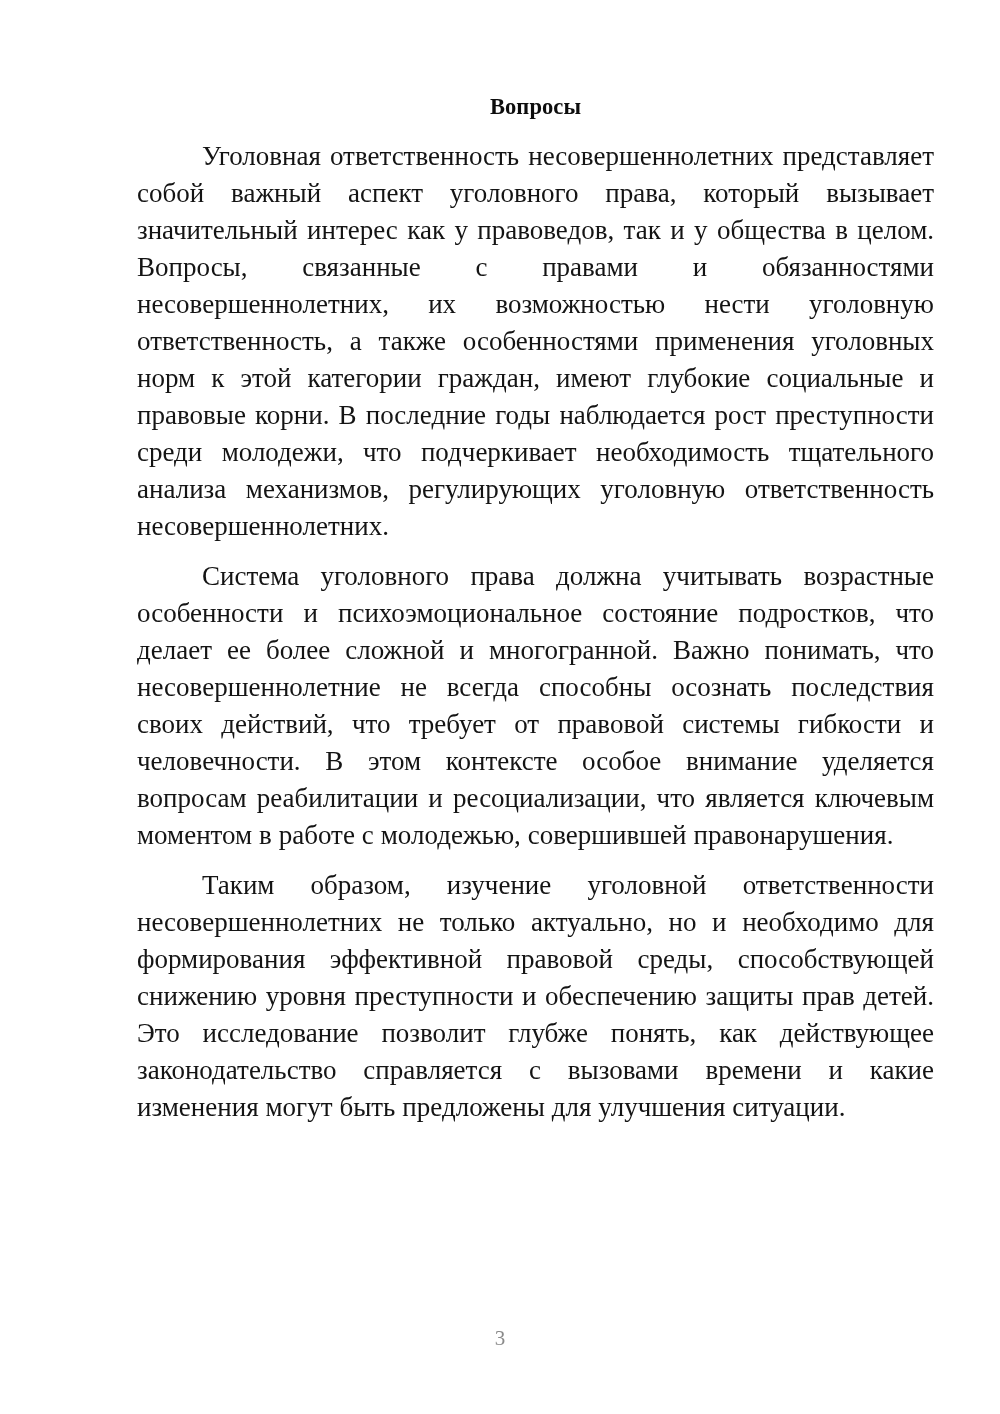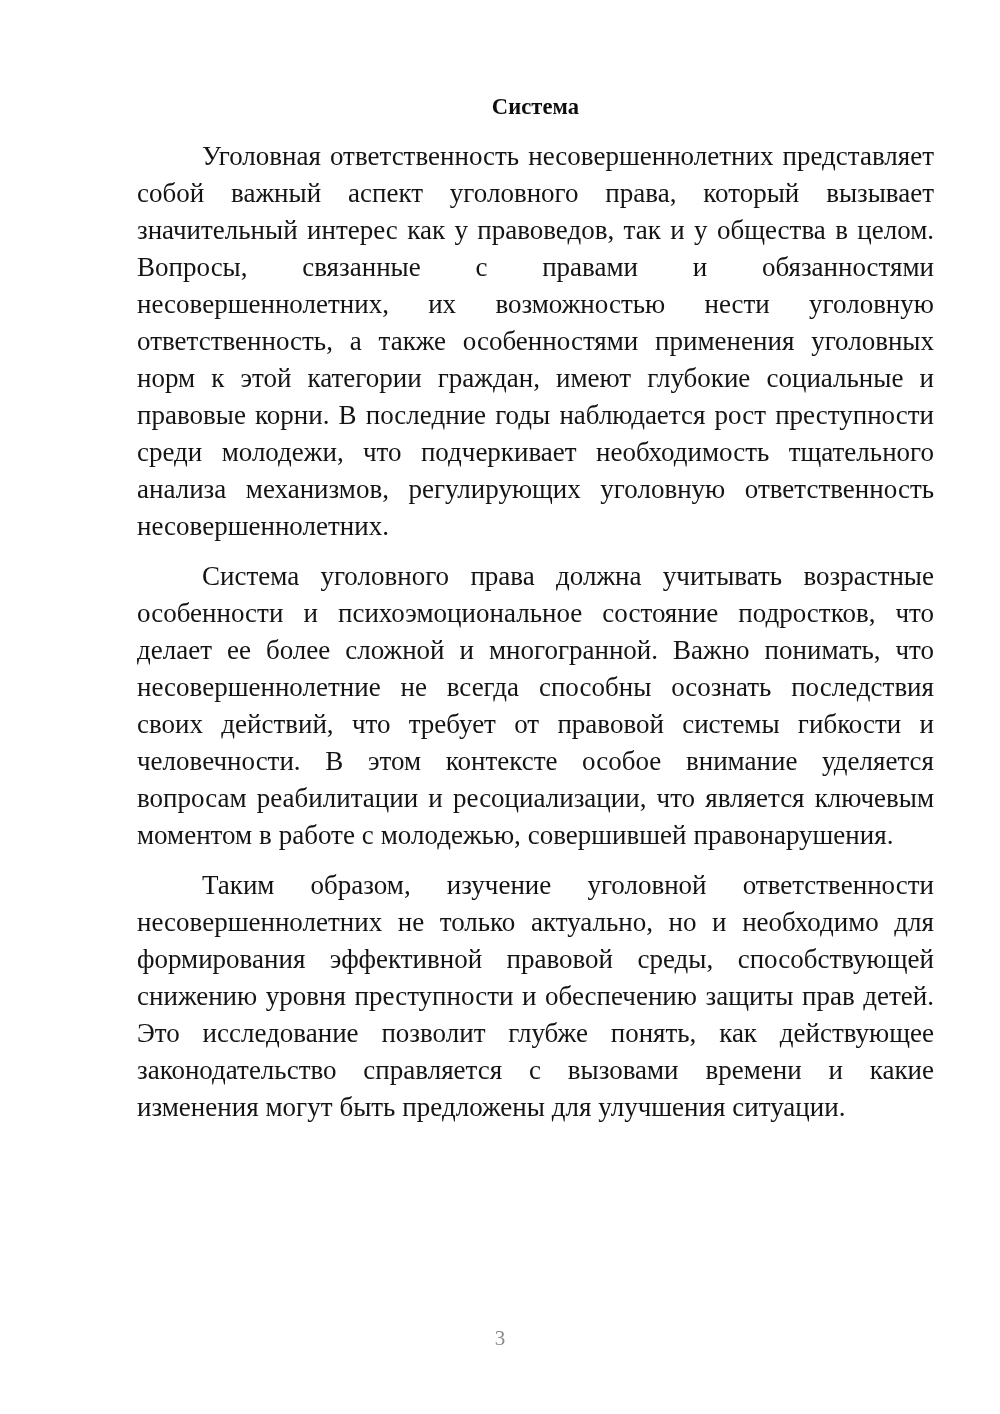--- a/index.html
+++ b/index.html
@@ -60,21 +60,21 @@
     color: #8a8a8a;
   }
 </style>
 </head>
 <body>
 
 <div class="page">
 
   <div class="content">
 
-    <h1 class="doc-title">Система</h1>
+    <h1 class="doc-title">Вопросы</h1>
 
     <p class="para">Уголовная ответственность несовершеннолетних представляет собой важный аспект уголовного права, который вызывает значительный интерес как у правоведов, так и у общества в целом. Вопросы, связанные с правами и обязанностями несовершеннолетних, их возможностью нести уголовную ответственность, а также особенностями применения уголовных норм к этой категории граждан, имеют глубокие социальные и правовые корни. В последние годы наблюдается рост преступности среди молодежи, что подчеркивает необходимость тщательного анализа механизмов, регулирующих уголовную ответственность несовершеннолетних.</p>
 
     <p class="para">Система уголовного права должна учитывать возрастные особенности и психоэмоциональное состояние подростков, что делает ее более сложной и многогранной. Важно понимать, что несовершеннолетние не всегда способны осознать последствия своих действий, что требует от правовой системы гибкости и человечности. В этом контексте особое внимание уделяется вопросам реабилитации и ресоциализации, что является ключевым моментом в работе с молодежью, совершившей правонарушения.</p>
 
     <p class="para">Таким образом, изучение уголовной ответственности несовершеннолетних не только актуально, но и необходимо для формирования эффективной правовой среды, способствующей снижению уровня преступности и обеспечению защиты прав детей. Это исследование позволит глубже понять, как действующее законодательство справляется с вызовами времени и какие изменения могут быть предложены для улучшения ситуации.</p>
 
   </div>
 
   <div class="page-number">3</div>

